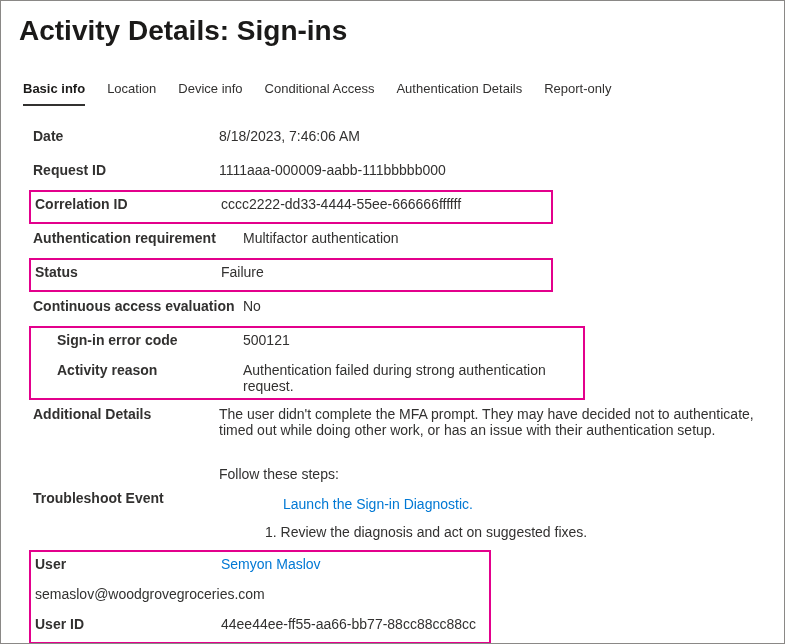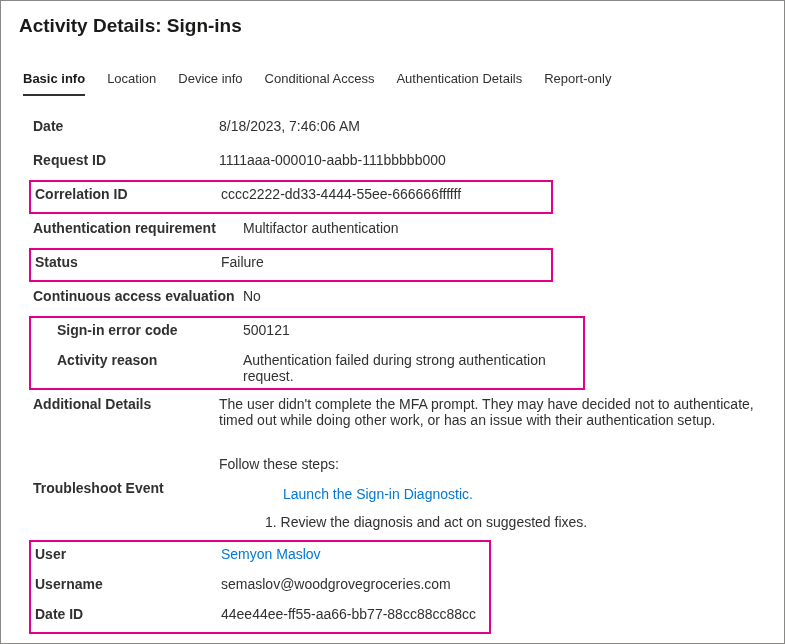--- a/index.html
+++ b/index.html
@@ -7,21 +7,21 @@
       font-family: "Segoe UI", Arial, sans-serif;
       font-size: 14px;
       color: #323130;
       background: #fff;
       width: 785px;
       height: 644px;
       border: 1px solid #8a8886;
       padding: 12px 18px 18px 18px;
     }
     .page-title {
-      font-size: 19px;
+      font-size: 28px;
       font-weight: 600;
       color: #1b1a19;
       margin-bottom: 28px;
       margin-top: 2px;
     }
     .tabs {
       display: flex;
       gap: 22px;
       border-bottom: 0;
       margin-bottom: 16px;
@@ -102,21 +102,21 @@
 
 <div class="details">
 
   <div class="row">
     <div class="label">Date</div>
     <div class="value">8/18/2023, 7:46:06 AM</div>
   </div>
 
   <div class="row">
     <div class="label">Request ID</div>
-    <div class="value">1111aaa-000010-aabb-111bbbbb000</div>
+    <div class="value">1111aaa-000009-aabb-111bbbbb000</div>
   </div>
 
   <div class="highlight-box w-narrow">
     <div class="row tight">
       <div class="label">Correlation ID</div>
       <div class="value">cccc2222-dd33-4444-55ee-666666ffffff</div>
     </div>
   </div>
 
   <div class="row">
@@ -162,22 +162,21 @@
       </div>
     </div>
   </div>
 
   <div class="highlight-box w-wide spacer-top">
     <div class="row tight">
       <div class="label">User</div>
       <div class="value"><span class="link">Semyon Maslov</span></div>
     </div>
     <div class="row tight">
-      <div class="label">Username</div>
       <div class="value">semaslov@woodgrovegroceries.com</div>
     </div>
     <div class="row tight">
-      <div class="label">Date ID</div>
+      <div class="label">User ID</div>
       <div class="value">44ee44ee-ff55-aa66-bb77-88cc88cc88cc</div>
     </div>
   </div>
 
 </div>
 
 </body></html>

